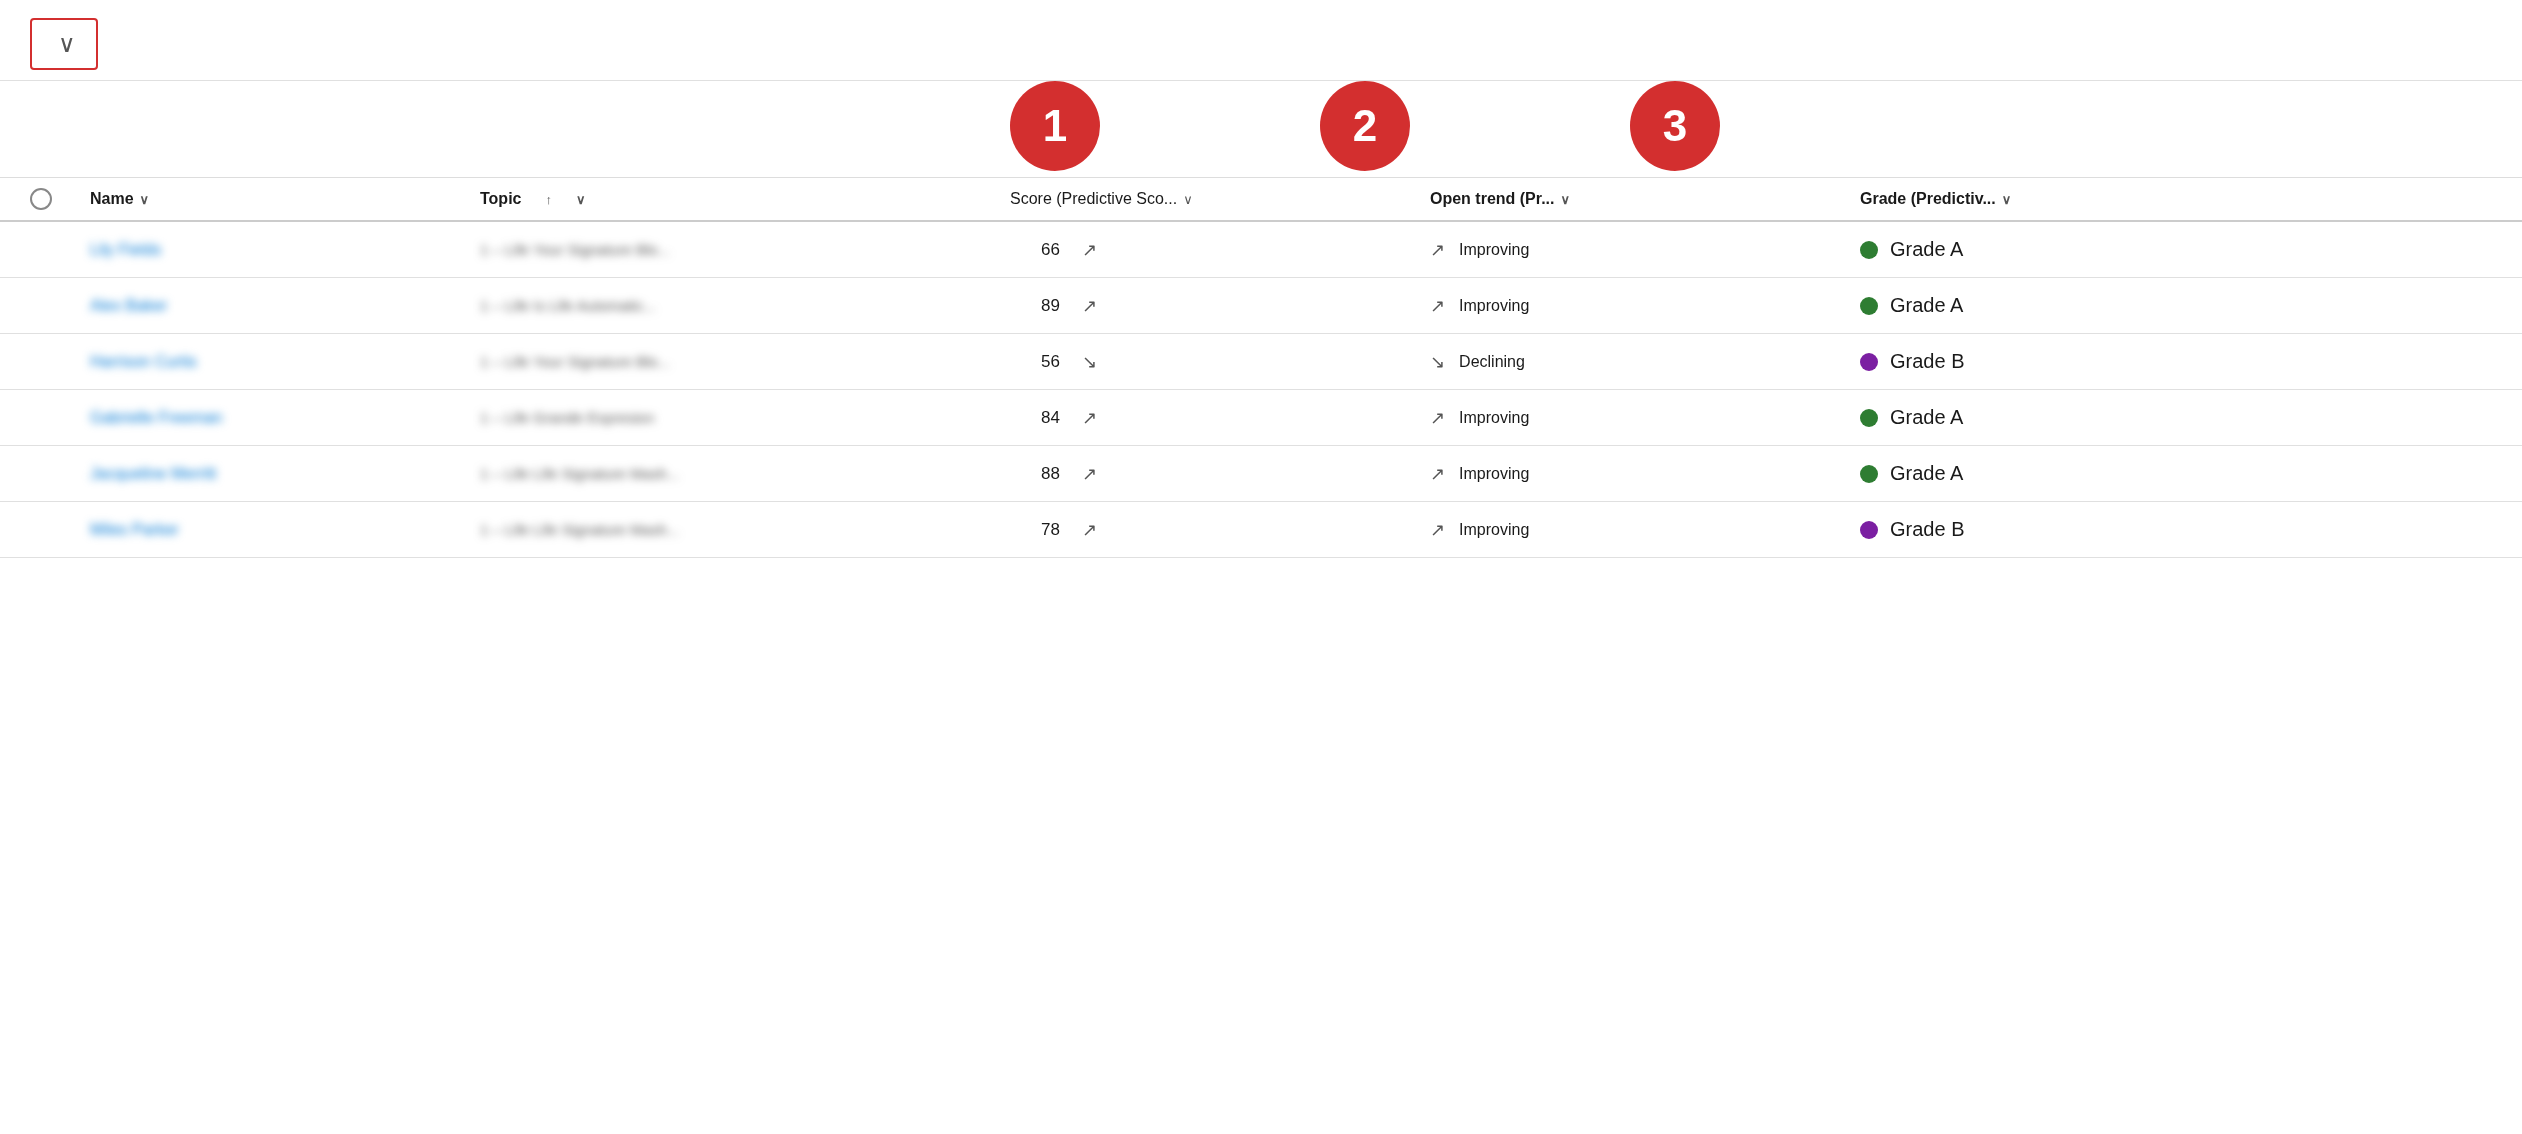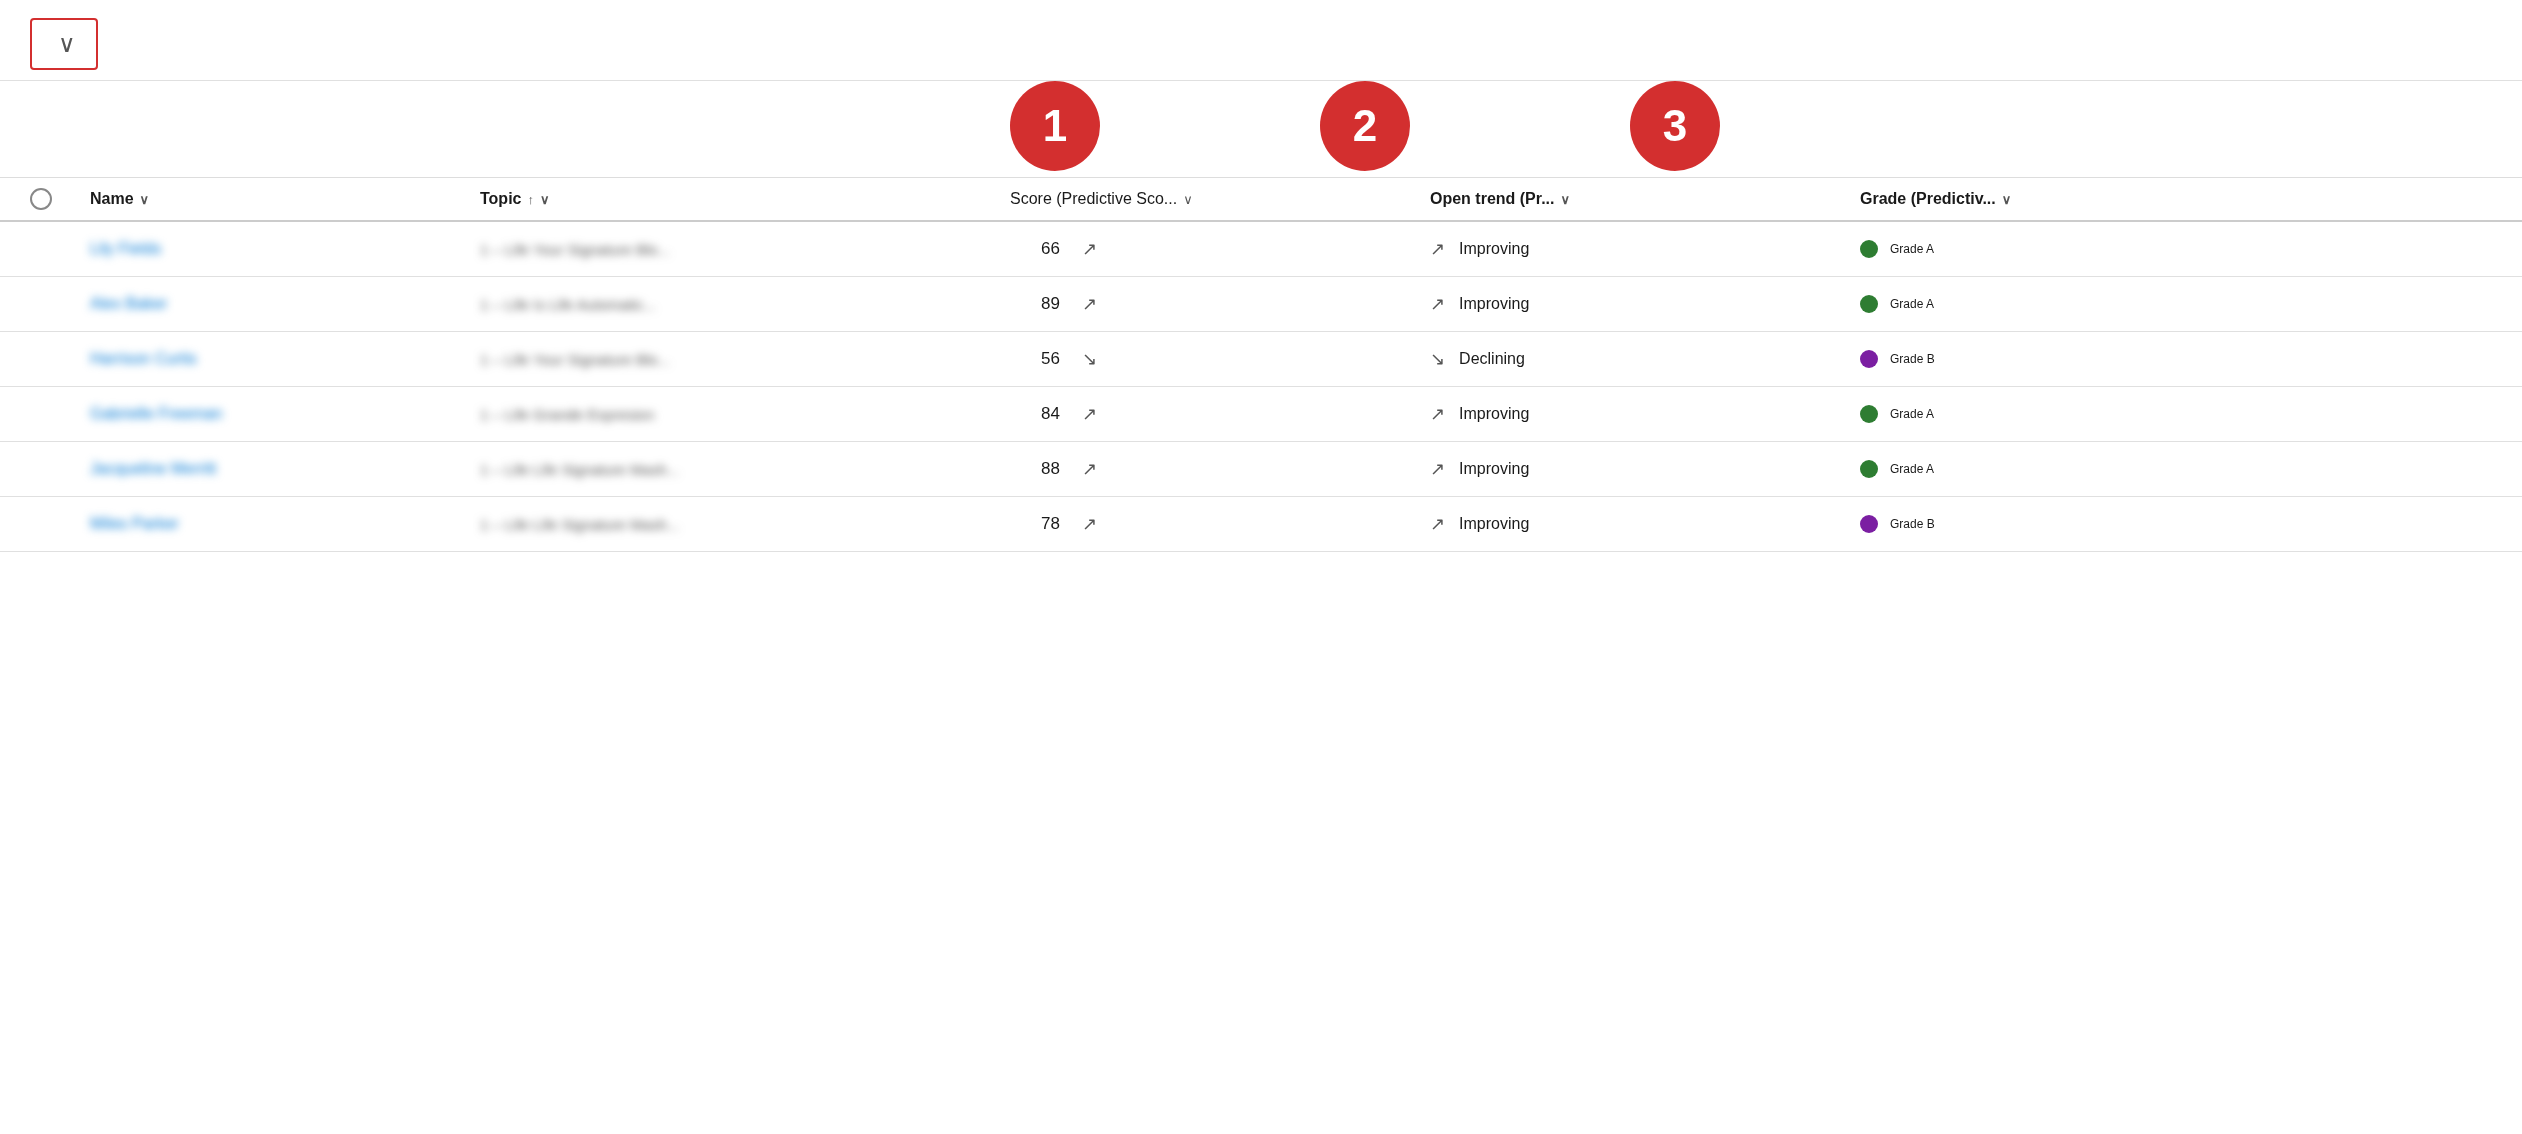--- a/index.html
+++ b/index.html
@@ -156,21 +156,21 @@
       gap: 6px;
       font-size: 16px;
       font-weight: 600;
       color: #1a1a1a;
     }
 
     .col-topic {
       flex: 0 0 530px;
       display: flex;
       align-items: center;
-      gap: 6px;
+      gap: 24px;
       font-size: 16px;
       font-weight: 600;
       color: #1a1a1a;
     }
 
     .col-score {
       flex: 0 0 420px;
       display: flex;
       align-items: center;
       gap: 6px;
@@ -272,21 +272,21 @@
       gap: 14px;
       font-size: 16px;
       color: #1a1a1a;
     }
 
     .row-grade-cell {
       flex: 1;
       display: flex;
       align-items: center;
       gap: 12px;
-      font-size: 12px;
+      font-size: 20px;
       color: #1a1a1a;
     }
 
     .grade-dot {
       width: 18px;
       height: 18px;
       border-radius: 50%;
       flex-shrink: 0;
     }
 

